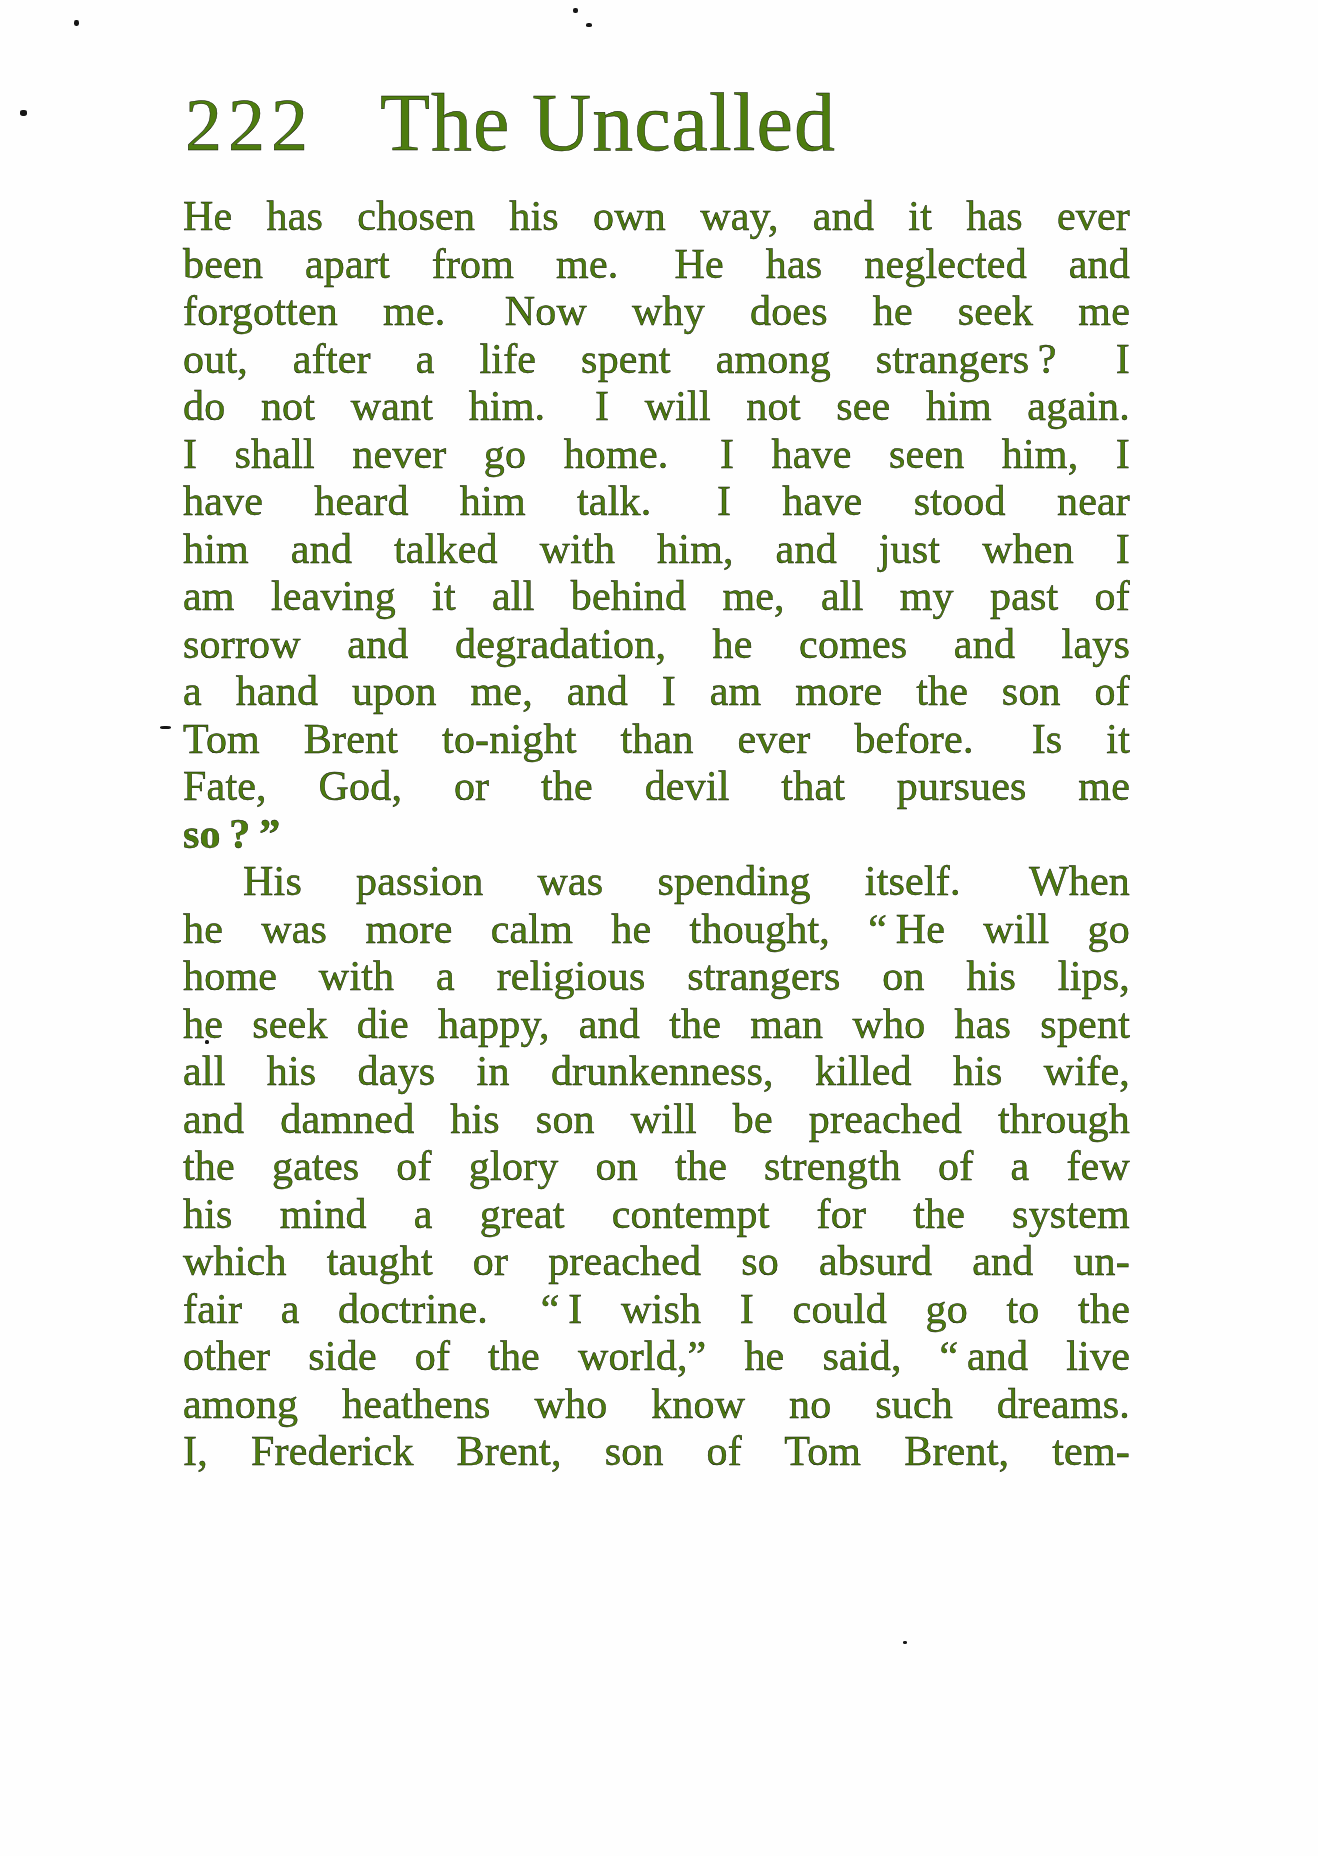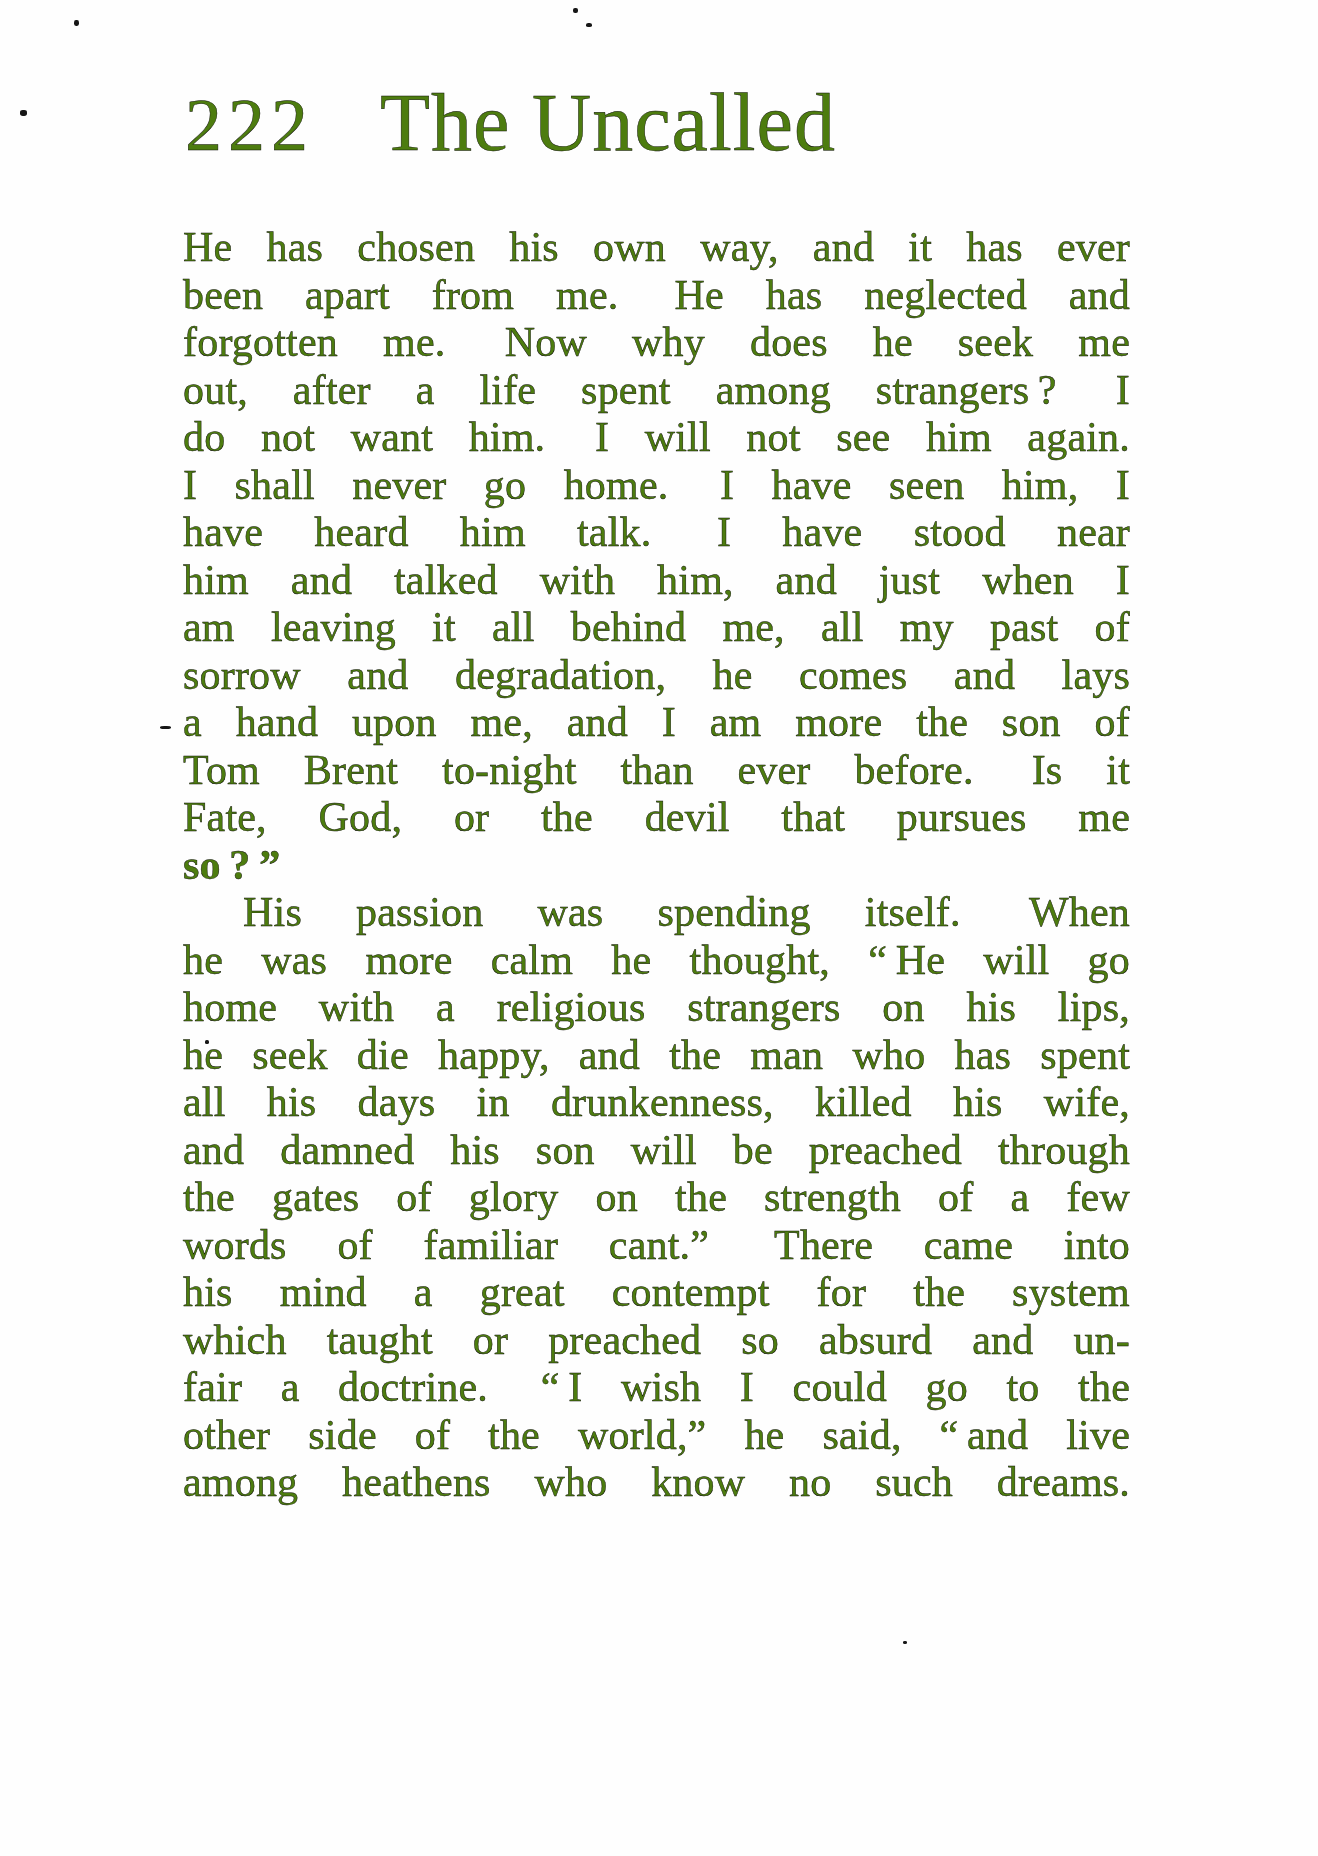--- a/index.html
+++ b/index.html
@@ -38,21 +38,20 @@
     line-height: 1;
     margin-left: 66px;
     letter-spacing: 1px;
     text-align: center;
   }
   .page-body {
     position: absolute;
     top: 193px;
     left: 183px;
     width: 947px;
-    margin-top: 31px;
   }
   .line {
     font-size: 42px;
     line-height: 47.5px;
     height: 47.5px;
     text-align: justify;
     text-align-last: justify;
     letter-spacing: 0.2px;
   }
   .line.no-just {
@@ -95,26 +94,26 @@
     <div class="line">Fate, God, or the devil that pursues me</div>
     <div class="line no-just">so ? ”</div>
 
     <div class="line indent">His passion was spending itself.  When</div>
     <div class="line">he was more calm he thought, “ He will go</div>
     <div class="line">home with a religious strangers on his lips,</div>
     <div class="line">he seek die happy, and the man who has spent</div>
     <div class="line">all his days in drunkenness, killed his wife,</div>
     <div class="line">and damned his son will be preached through</div>
     <div class="line">the gates of glory on the strength of a few</div>
-    <div class="line">words of familiar cant.”  There came into</div>
     <div class="line">his mind a great contempt for the system</div>
     <div class="line">which taught or preached so absurd and un-</div>
     <div class="line">fair a doctrine.  “ I wish I could go to the</div>
     <div class="line">other side of the world,” he said, “ and live</div>
     <div class="line">among heathens who know no such dreams.</div>
+    <div class="line">I, Frederick Brent, son of Tom Brent, tem-</div>
   </div>
 
   <div class="speck" style="left:573px; top:8px;  width:5px;  height:5px;"></div>
   <div class="speck" style="left:586px; top:23px; width:6px;  height:4px;"></div>
   <div class="speck" style="left:74px;  top:20px; width:5px;  height:6px;"></div>
   <div class="speck" style="left:20px;  top:110px; width:7px; height:6px;"></div>
   <div class="speck" style="left:160px; top:726px; width:11px; height:3px;"></div>
   <div class="speck" style="left:205px; top:1040px; width:4px; height:4px;"></div>
   <div class="speck" style="left:903px; top:1641px; width:4px; height:3px;"></div>
 

